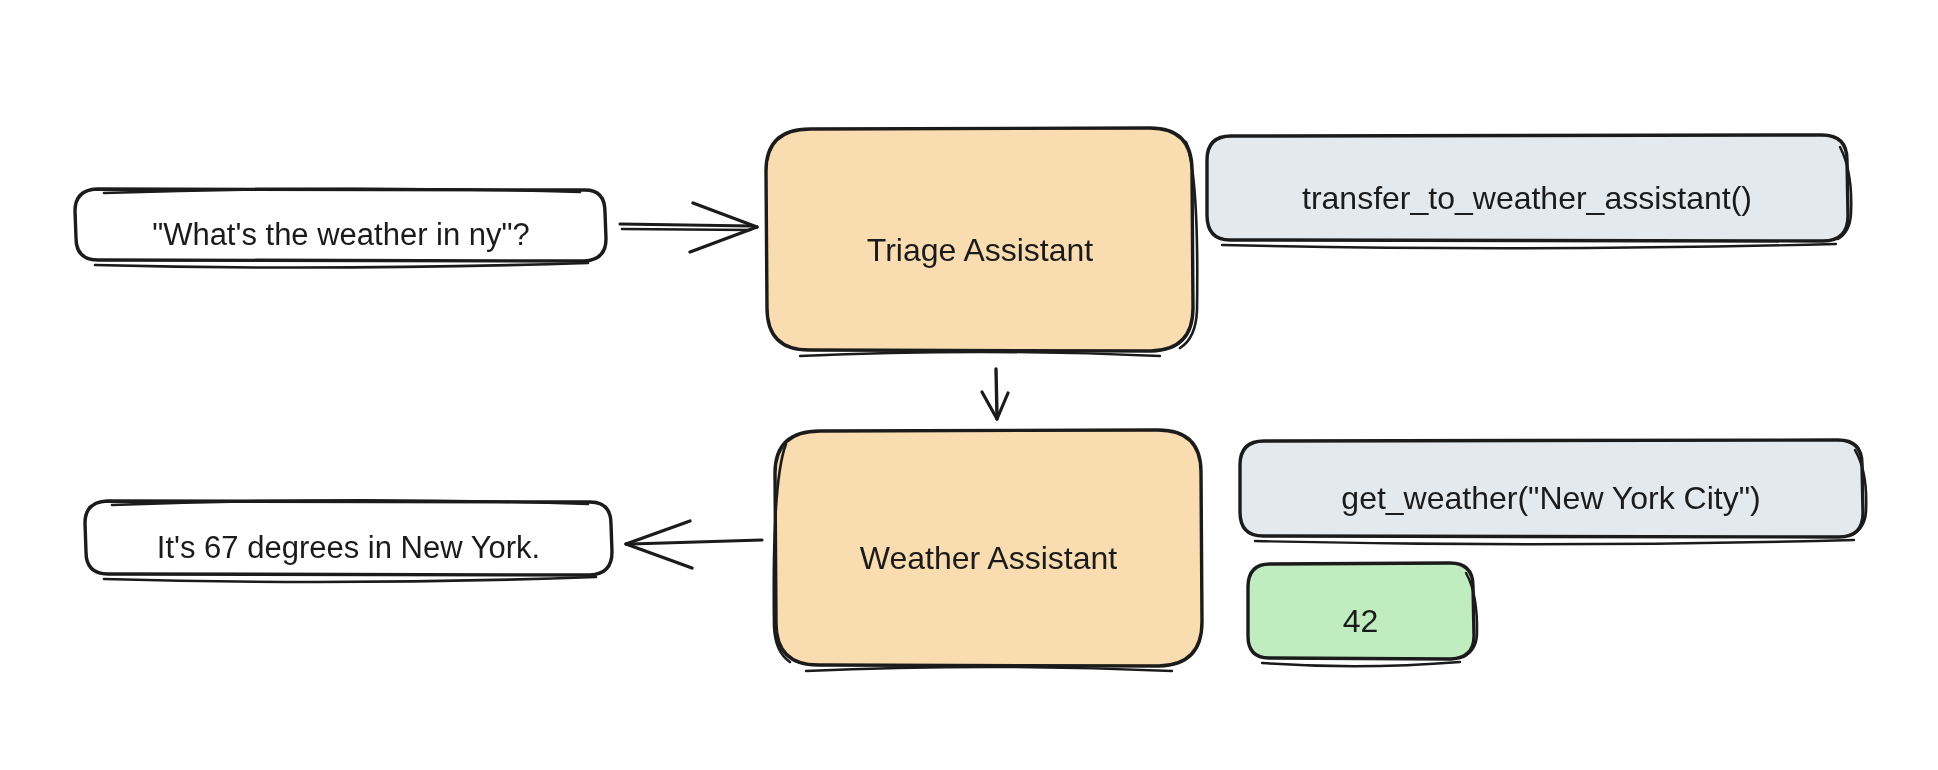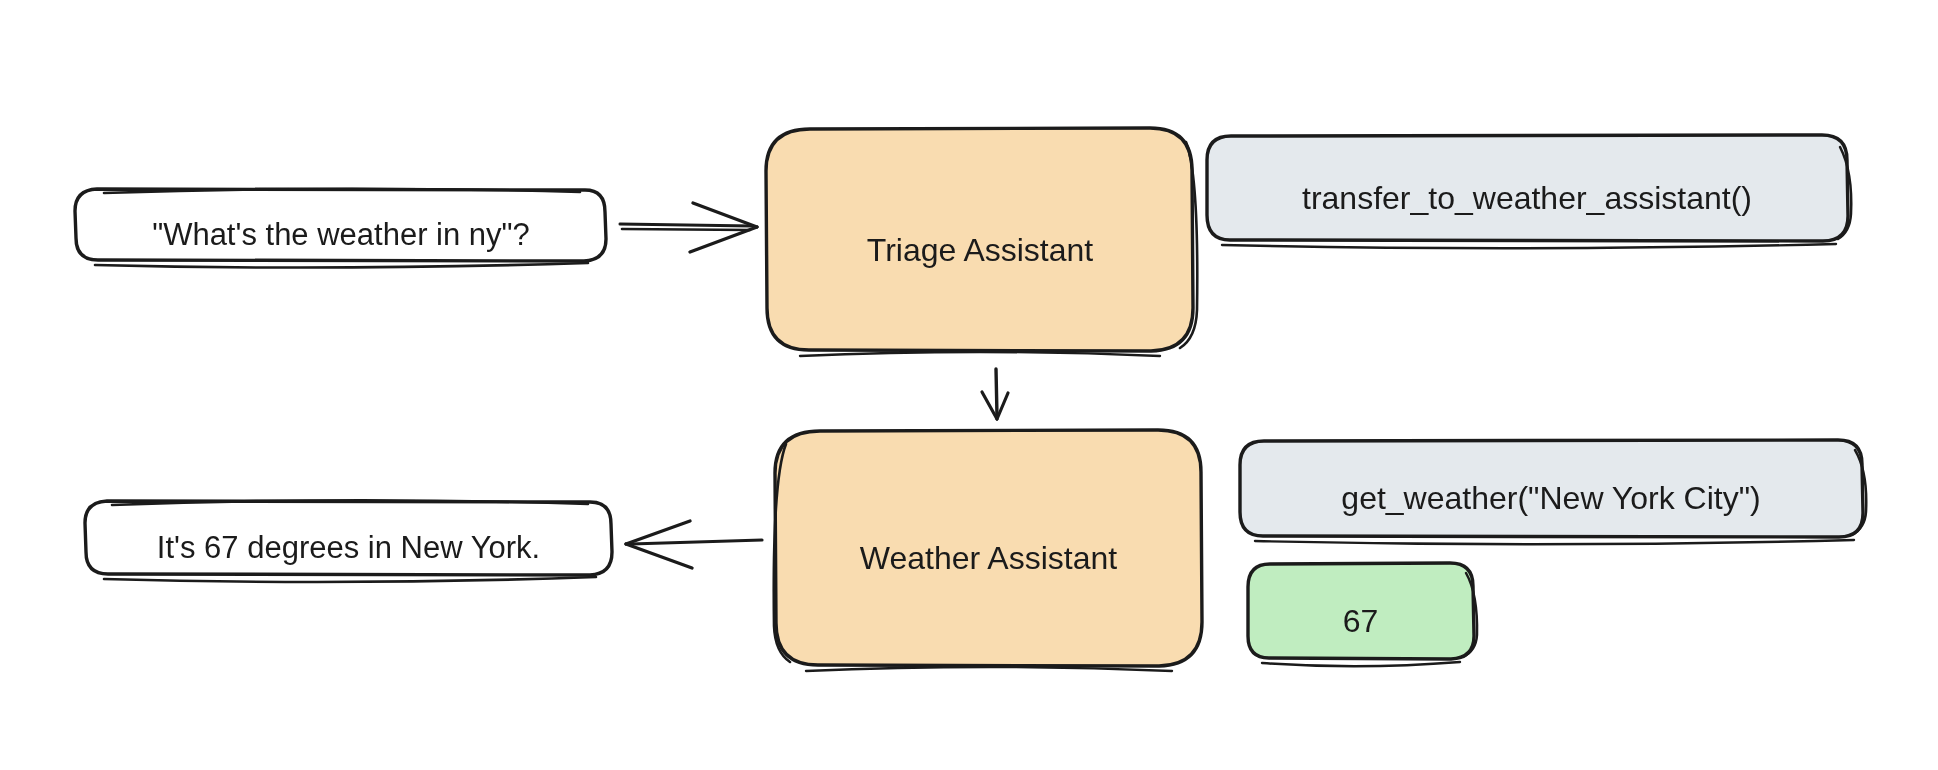--- a/index.html
+++ b/index.html
@@ -156,20 +156,20 @@
 
   <div class="node" id="weather-box">
     <span class="node-text">Weather Assistant</span>
   </div>
 
   <div class="node" id="tool2-box">
     <span class="node-text">get_weather("New York City")</span>
   </div>
 
   <div class="node" id="result-box">
-    <span class="node-text">67</span>
+    <span class="node-text">42</span>
   </div>
 
   <div class="node" id="a-box">
     <span class="node-text">It's 67 degrees in New York.</span>
   </div>
 
 </div>
 
 </body></html>

